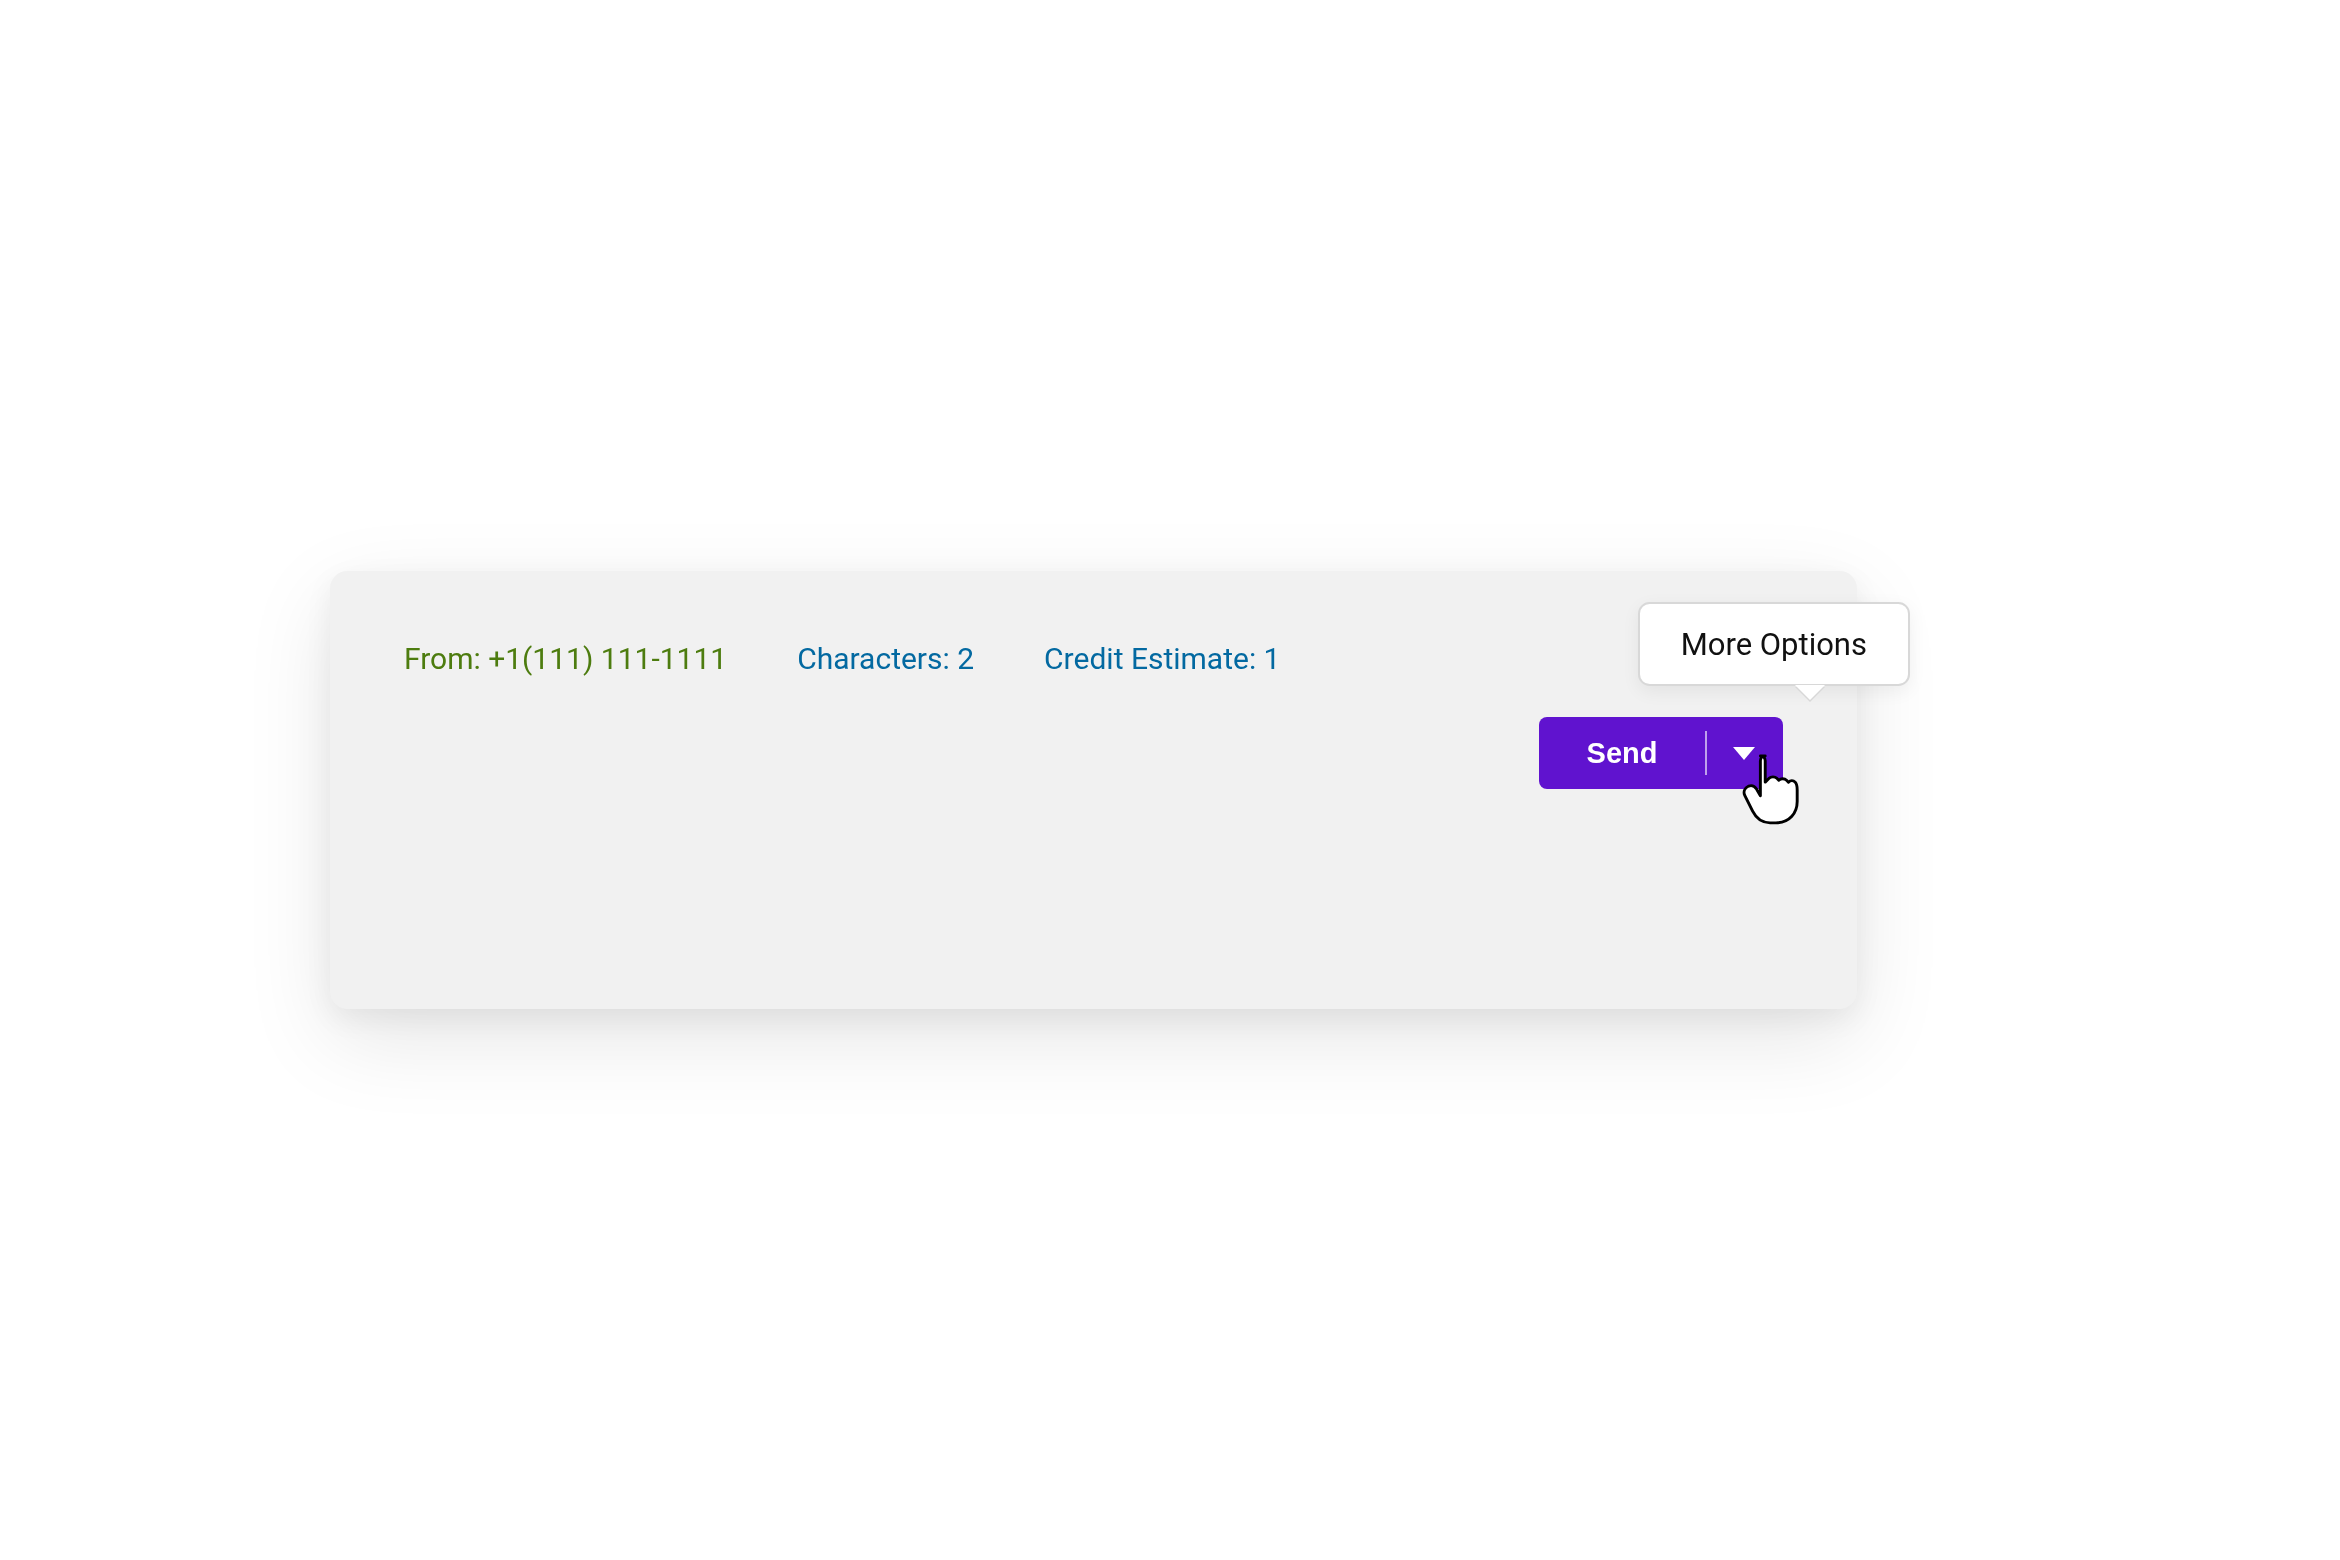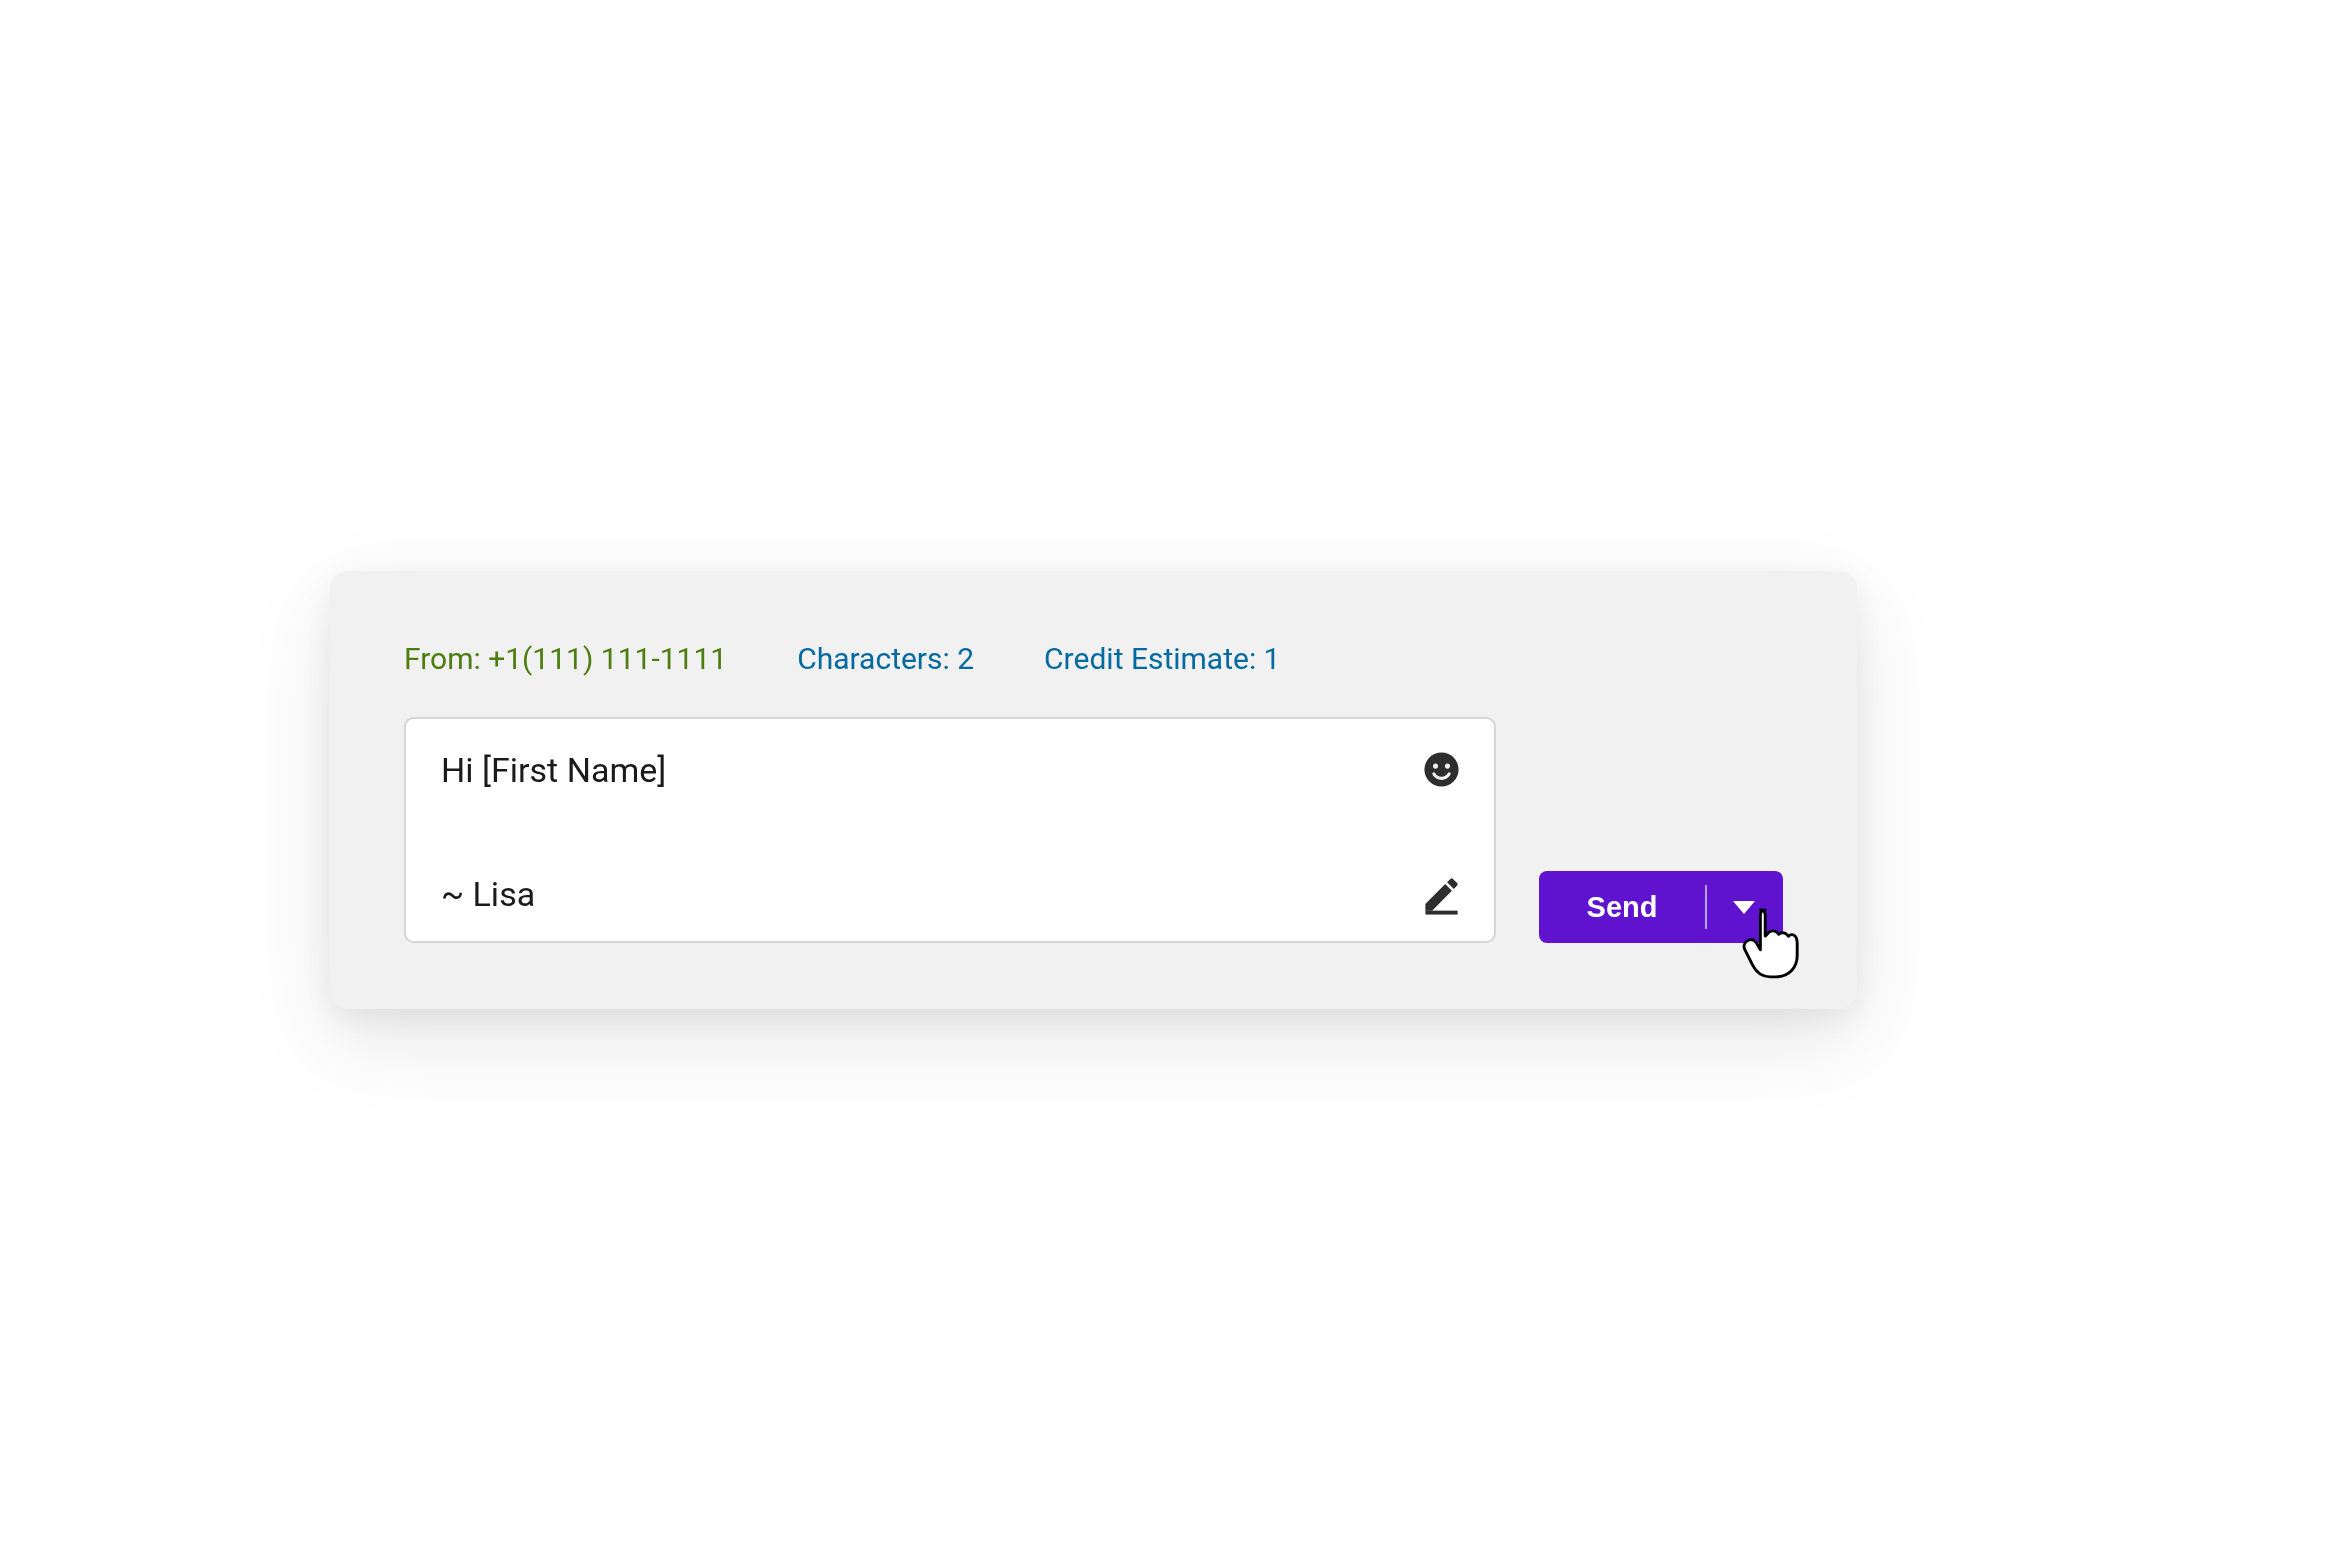--- a/index.html
+++ b/index.html
@@ -176,44 +176,25 @@
         <span>2</span>
       </span>
       <span class="meta-item">
         <span>Credit Estimate:</span>
         <span>1</span>
       </span>
     </div>
 
     <div class="body-row">
 
-      <div class="message-box">
-        <div class="msg-line">
-          <span class="msg-text">Hi [First Name]</span>
-          <span class="icon-slot">
-            <svg viewBox="0 0 24 24" width="41" height="41" fill="#2e2e2e" aria-hidden="true">
-              <circle cx="12" cy="12" r="10"></circle>
-              <circle cx="8.5" cy="10" r="1.5" fill="#f1f1f1"></circle>
-              <circle cx="15.5" cy="10" r="1.5" fill="#f1f1f1"></circle>
-              <path d="M7.5 14.5c1 1.8 2.6 2.7 4.5 2.7s3.5-.9 4.5-2.7" stroke="#f1f1f1" stroke-width="1.8" fill="none" stroke-linecap="round"></path>
-            </svg>
-          </span>
+
+      <div class="send-area">
+        <div class="tooltip">
+          <span>More Options</span>
         </div>
-        <div class="msg-line">
-          <span class="msg-text">~ Lisa</span>
-          <span class="icon-slot">
-            <svg viewBox="0 0 24 24" width="43" height="43" fill="#2e2e2e" aria-hidden="true">
-              <path d="M3 17.25V21h3.75L17.81 9.94l-3.75-3.75L3 17.25zM20.71 7.04a1 1 0 0 0 0-1.41l-2.34-2.34a1 1 0 0 0-1.41 0l-1.83 1.83 3.75 3.75 1.83-1.83z"></path>
-              <rect x="3" y="21" width="18" height="2.2"></rect>
-            </svg>
-          </span>
-        </div>
-      </div>
-
-      <div class="send-area">
 
         <div class="send-split">
           <button class="send-main">
             <span>Send</span>
           </button>
           <button class="send-caret">
             <span class="caret-tri"></span>
           </button>
         </div>
 

